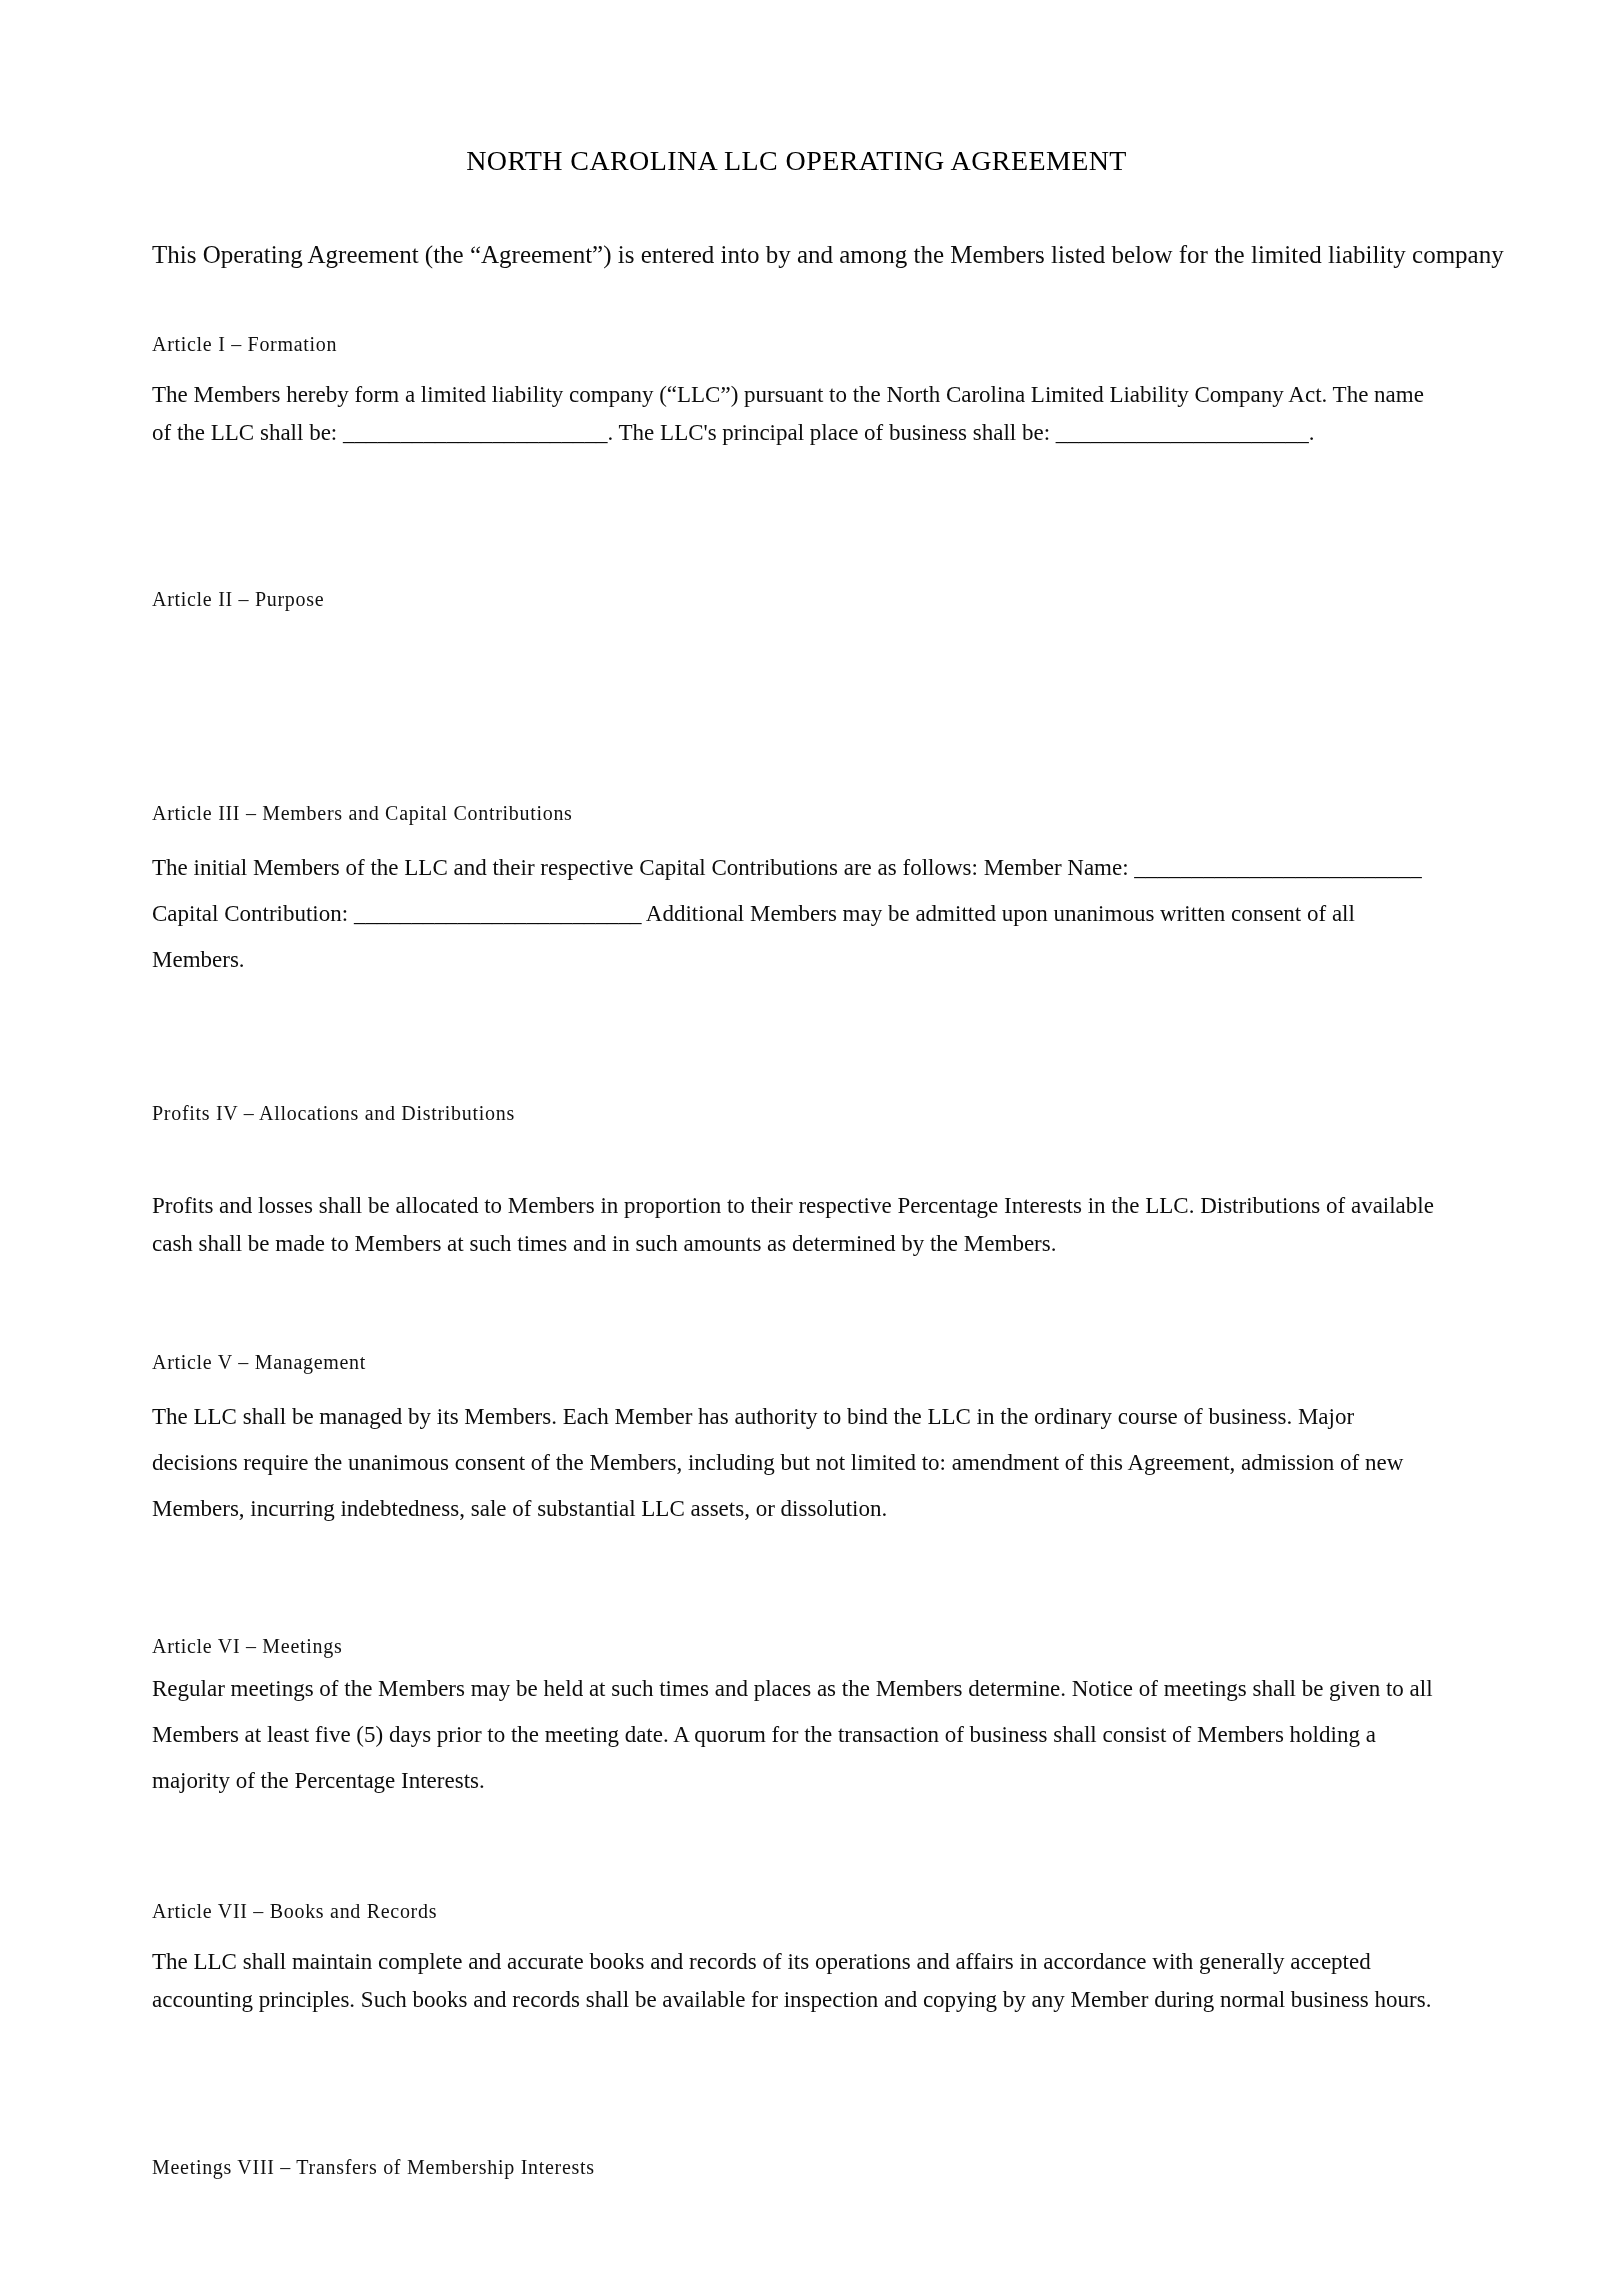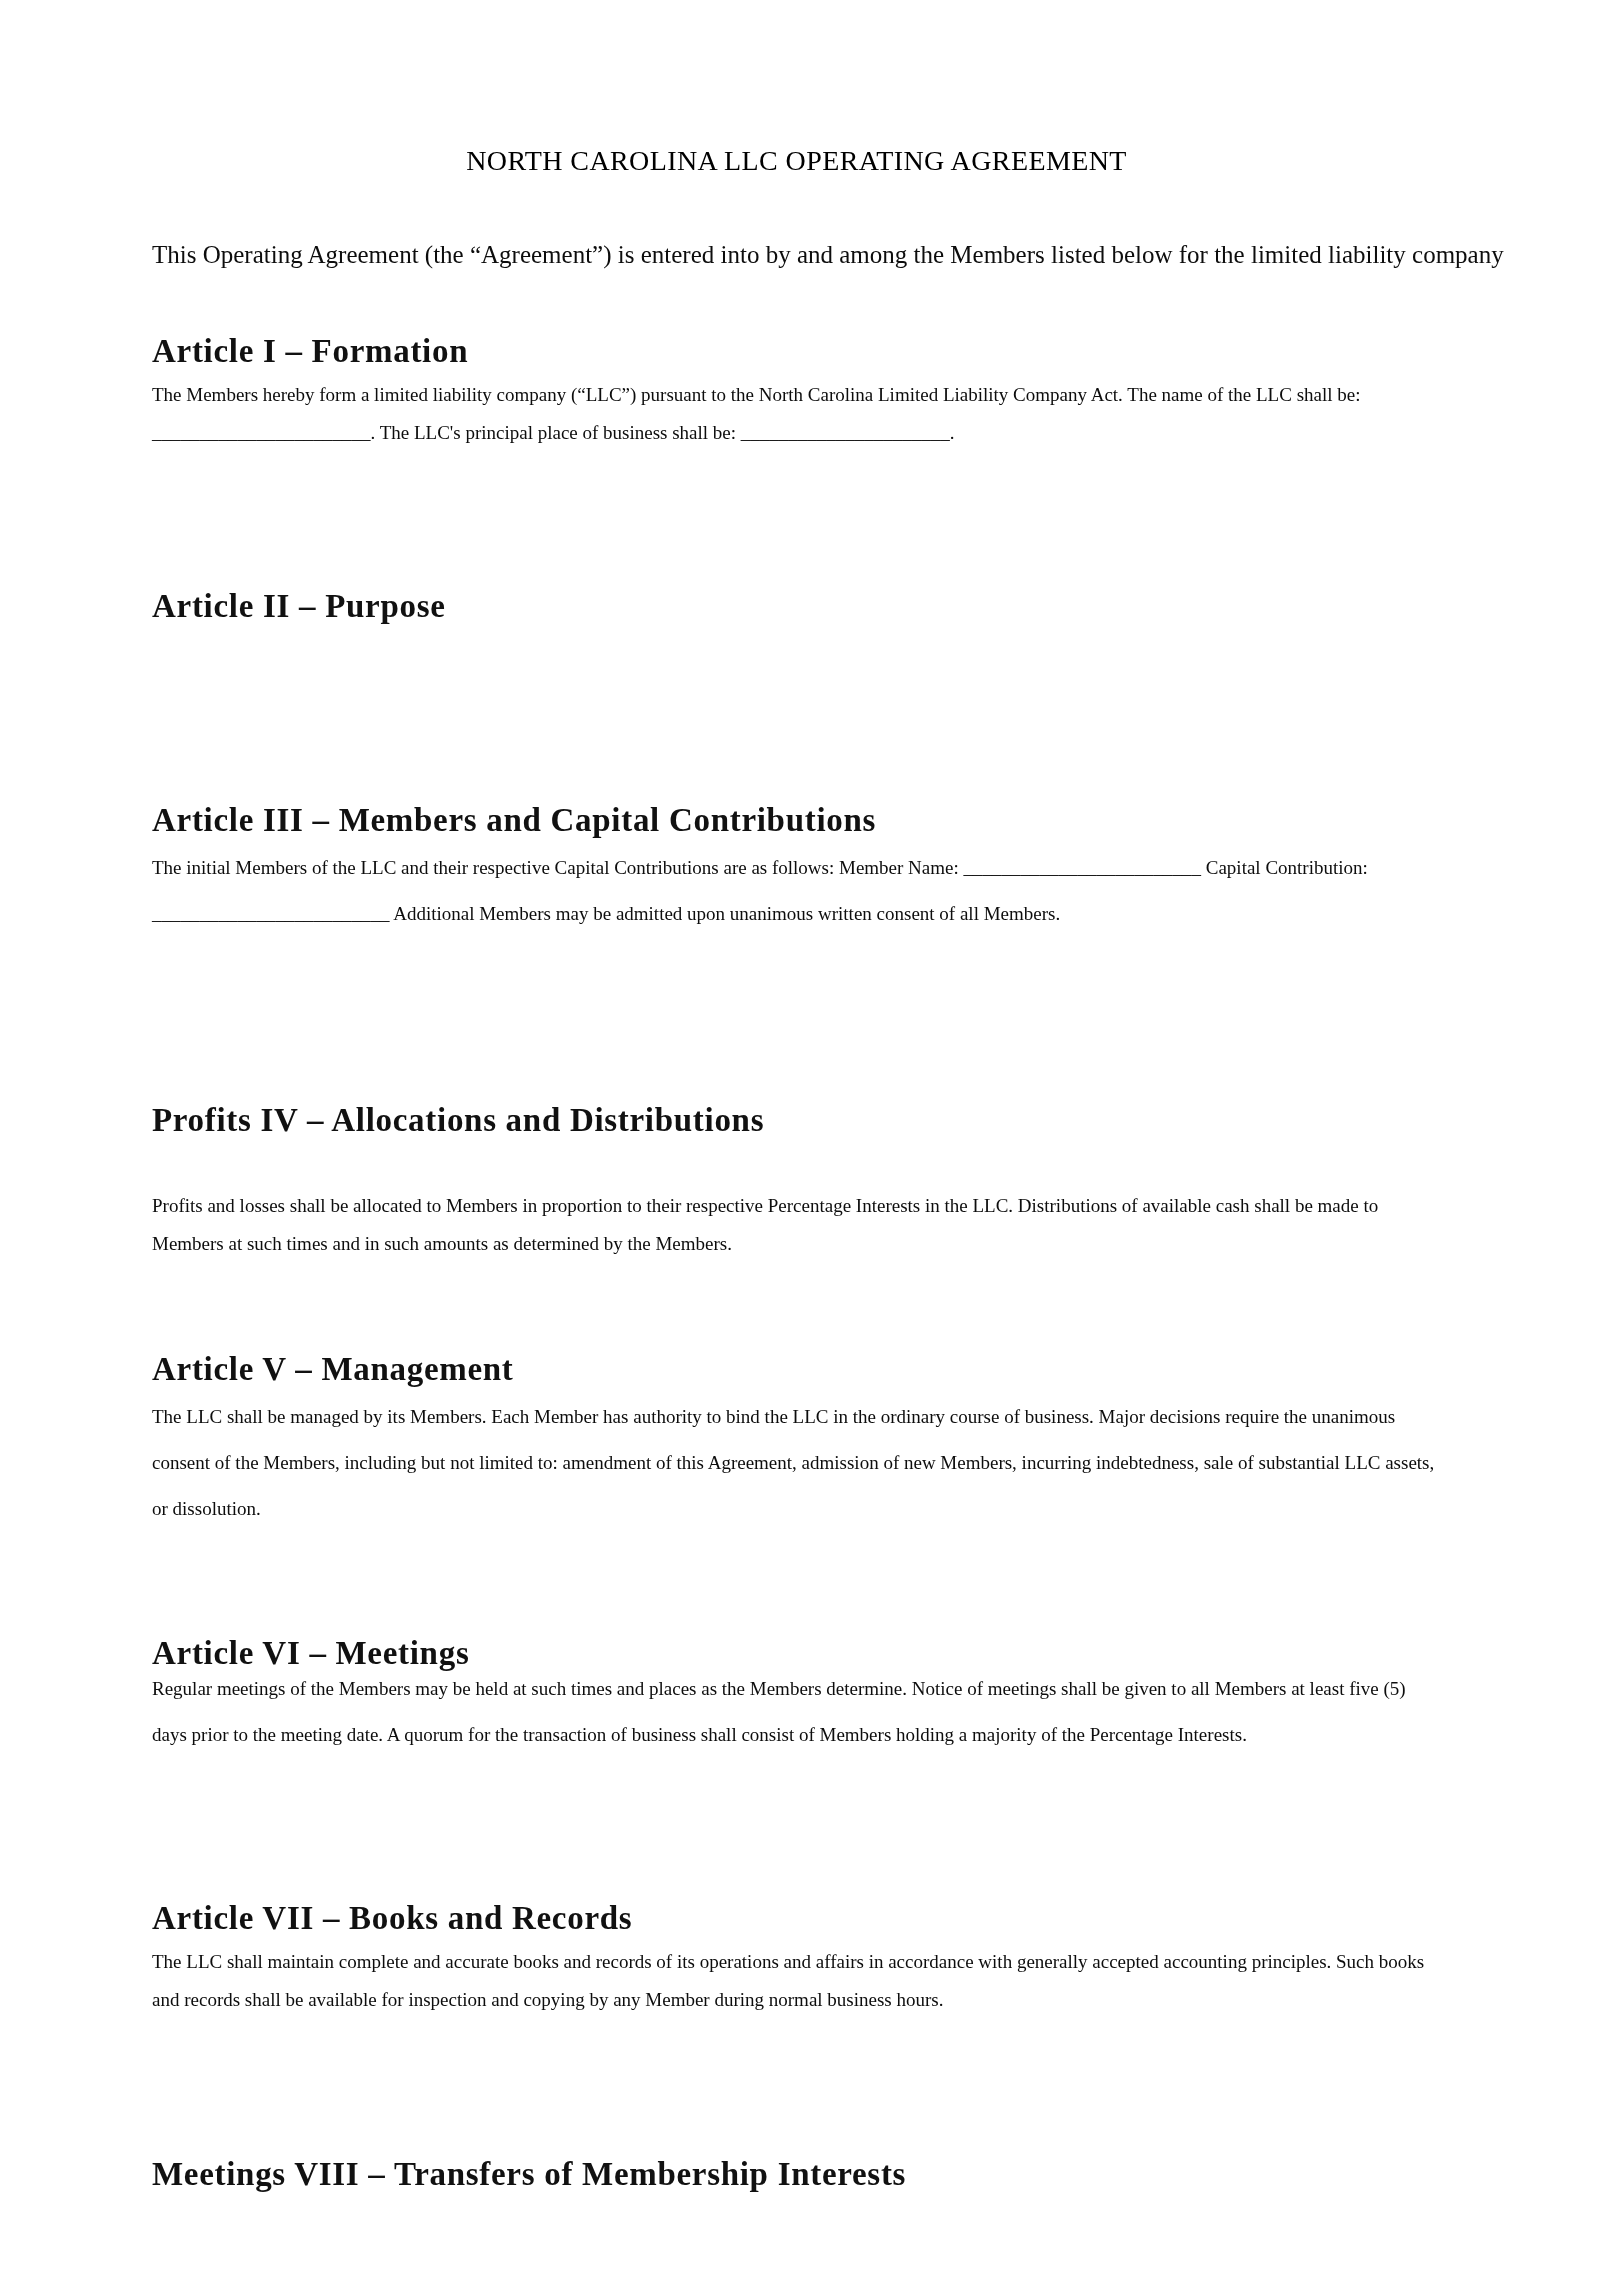--- a/index.html
+++ b/index.html
@@ -49,32 +49,31 @@
   .intro {
     top: 233px;
     width: 1529px;          
     line-height: 43px;
     white-space: nowrap;
   }
 
   .art-heading {
     position: absolute;
     left: 152px;
-    font-size: 33px;
+    font-size: 20px;
     letter-spacing: 0.7px;
     color: #111111;
     white-space: nowrap;
-    font-weight: bold;
   }
 
   .art-body {
     position: absolute;
     left: 152px;
     width: 1292px;
-    font-size: 19px;
+    font-size: 23px;
     color: #0d0d0d;
     text-align: left;
   }
 
   .lh-tight  { line-height: 38px; }
   .lh-wide   { line-height: 46px; }
 
   
   #h1   { top: 333px; }
   #p1   { top: 376px; }

